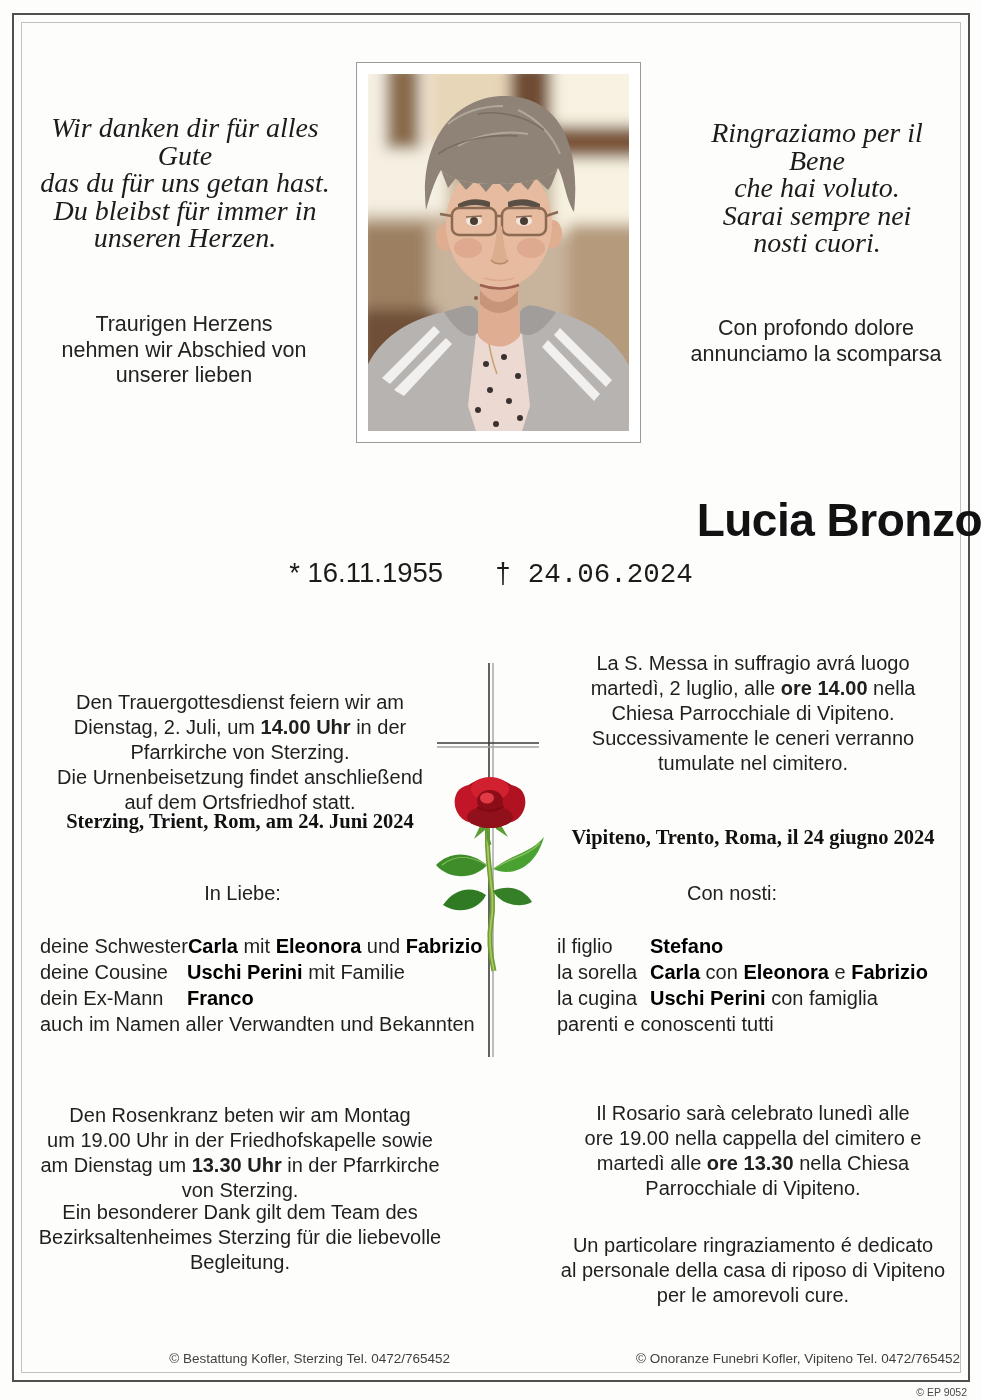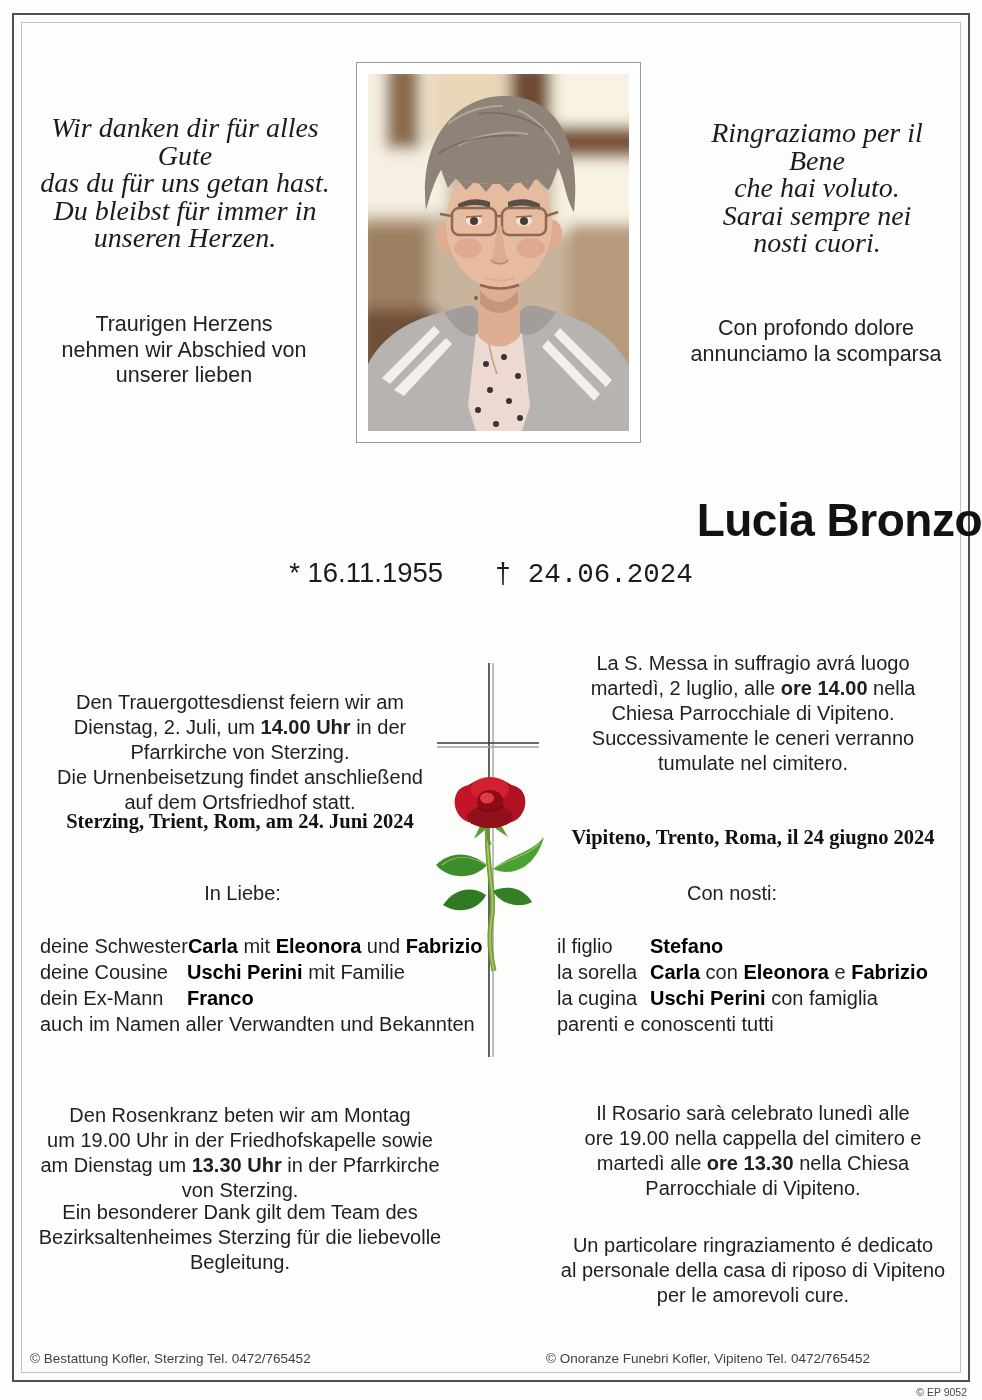--- a/index.html
+++ b/index.html
@@ -42,21 +42,21 @@
   #family-it{left:557px;top:933px;width:405px;}
   .frow{white-space:nowrap;}
   .flabel{display:inline-block;}
   #family-de .flabel{min-width:147px;}
   #family-it .flabel{min-width:93px;}
   .family b{color:#000;}
   #rosary-de{left:30px;top:1103px;width:420px;}
   #rosary-it{left:546px;top:1101px;width:414px;}
   #thanks-de{left:30px;top:1200px;width:420px;}
   #thanks-it{left:546px;top:1233px;width:414px;}
-  .footer{position:absolute;text-align:left;font-size:13.5px;color:#3f3f3f;}
+  .footer{position:absolute;text-align:right;font-size:13.5px;color:#3f3f3f;}
   #footer-de{left:30px;top:1351px;width:420px;}
   #footer-it{left:546px;top:1351px;width:414px;}
   #print-code{position:absolute;right:15px;top:1386px;font-size:10.5px;color:#4a4a4a;}
   #cross{position:absolute;left:430px;top:660px;width:120px;height:400px;}
   #rose{position:absolute;left:430px;top:773px;width:120px;height:200px;}
 </style>
 </head>
 <body>
 
 <div class="frame-outer"></div>

